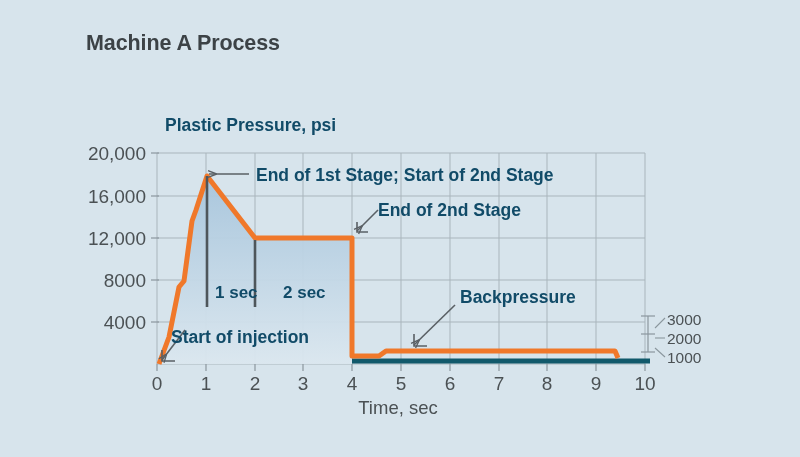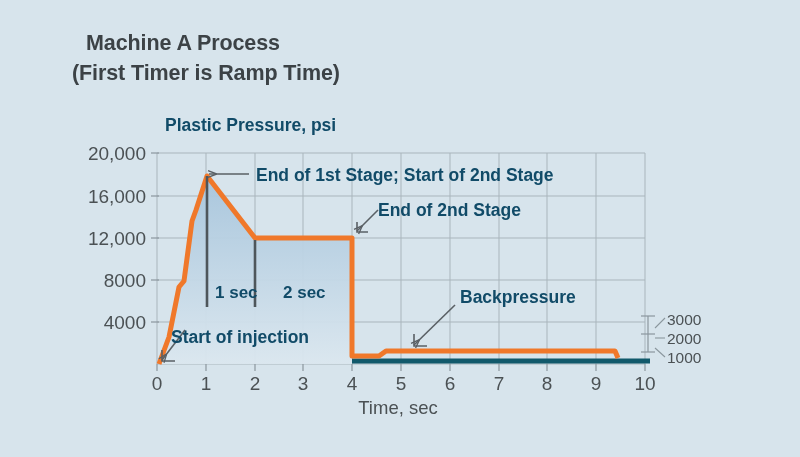--- a/index.html
+++ b/index.html
@@ -90,21 +90,20 @@
     font-family: "Liberation Sans", sans-serif;
   }
 </style>
 </head>
 <body>
 
 <div id="stage">
 
   <div class="title-block">
     <div class="title-line l1">Machine A Process</div>
-    <div class="title-line l2">(First Timer is Ramp Time)</div>
   </div>
 
   <svg id="chart" width="800" height="457" viewBox="0 0 800 457">
 
     <defs>
       <linearGradient id="areaFill" x1="0" y1="0" x2="0" y2="1">
         <stop offset="0%" stop-color="#a7c5dc" stop-opacity="1"></stop>
         <stop offset="100%" stop-color="#dbe7ef" stop-opacity="1"></stop>
       </linearGradient>
       <marker id="arrowSmall" viewBox="0 0 10 10" refX="8" refY="5" markerWidth="6" markerHeight="6" orient="auto-start-reverse">

